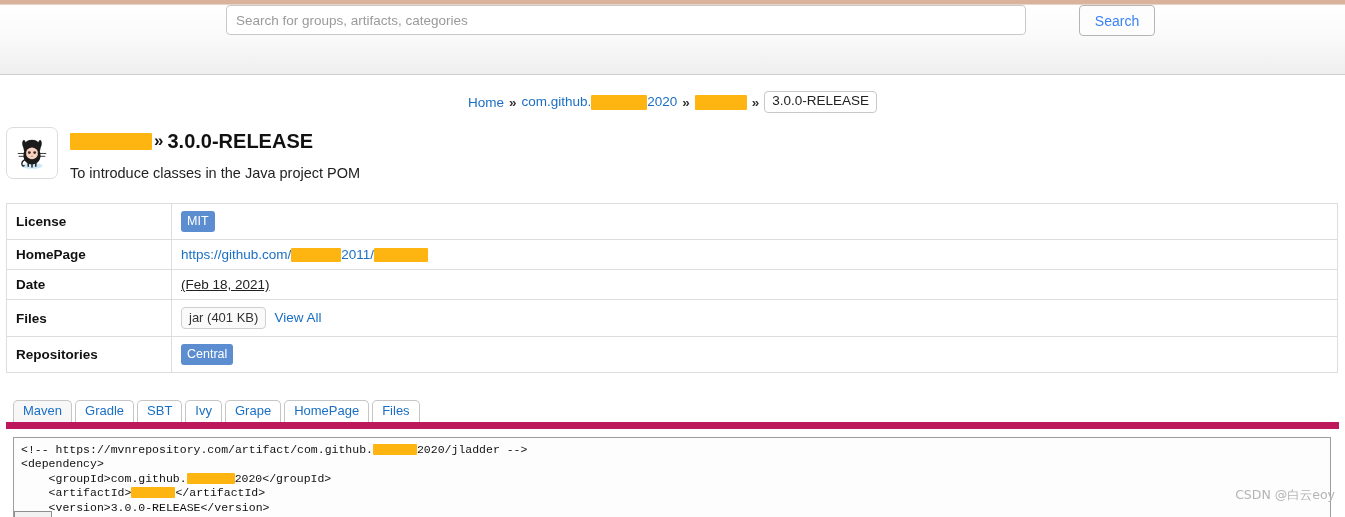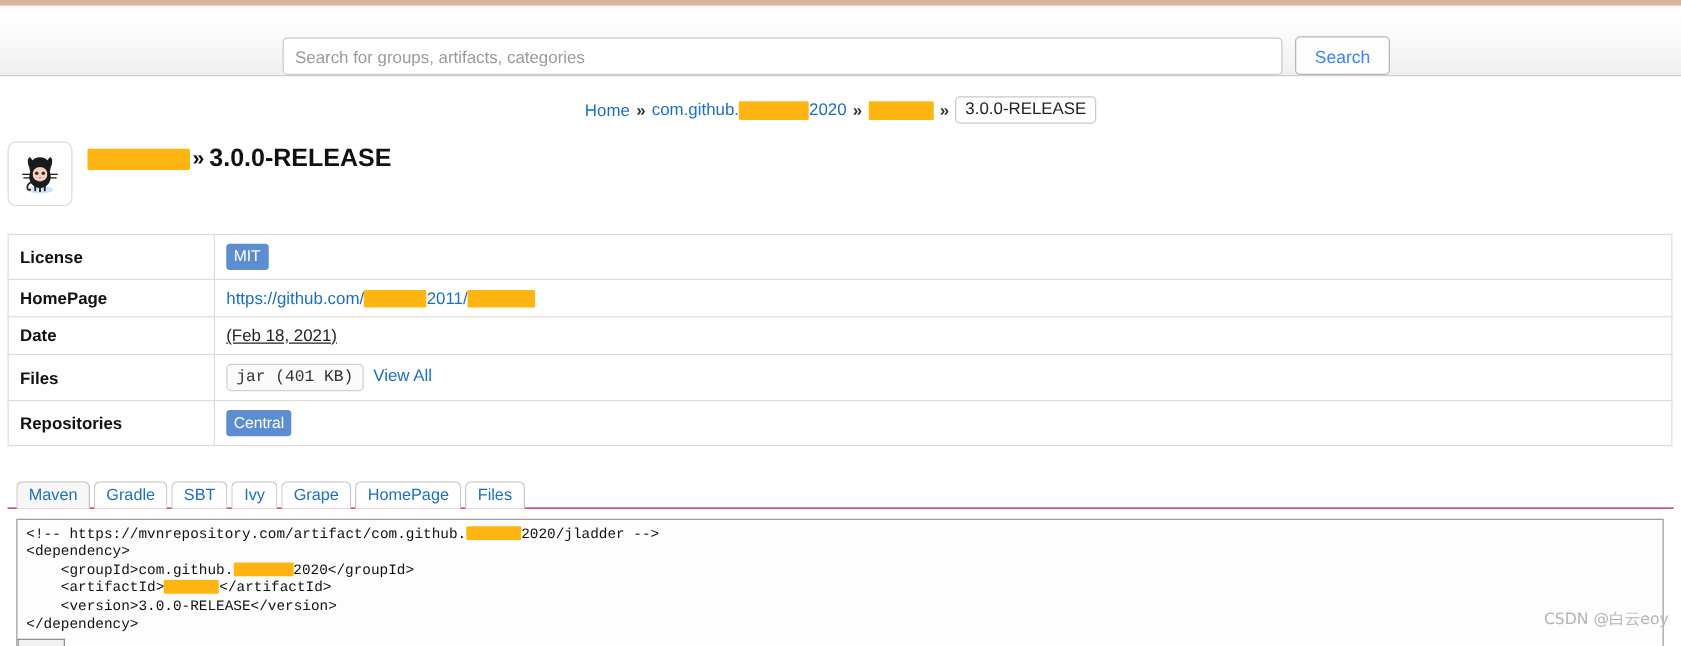--- a/index.html
+++ b/index.html
@@ -20,27 +20,28 @@
   
   .top-strip {
     height: 4px;
     width: 100%;
     background: #d9b39c;
     border-bottom: 1px solid #e7d4c8;
   }
 
   
   .site-header {
-    height: 56px;
+    height: 70px;
     background: linear-gradient(to bottom, #ffffff 0%, #fbfbfb 40%, #efefef 100%);
     border-bottom: 1px solid #cfcfcf;
     display: flex;
-    align-items: flex-end;
+    align-items: flex-start;
     box-sizing: border-box;
     padding-left: 226px;
+    gap: 43px;
   }
   .search-input {
     width: 800px;
     height: 30px;
     box-sizing: border-box;
     border: 1px solid #c9c9c9;
     border-radius: 4px;
     background: #fff;
     padding: 0 9px;
     font-family: "Liberation Sans", sans-serif;
@@ -176,30 +177,29 @@
   .plain { color: #222; text-decoration: underline; }
   .file-chip {
     display: inline-block;
     border: 1px solid #cfcfcf;
     border-radius: 4px;
     background: #fafafa;
     padding: 2px 7px 3px;
     font-size: 13px;
     color: #333;
     margin-right: 8px;
-    font-family: Liberation Mono, monospace;
   }
 
   
   .tabs {
     margin-top: 26px;
     display: flex;
-    align-items: flex-end;
+    align-items: flex-start;
     height: 23px;
-    border-bottom: 1px solid #be185d;
+    border-bottom: 7px solid #be185d;
     padding-left: 7px;
   }
   .tab {
     border: 1px solid #c6c6c6;
     border-bottom: none;
     border-radius: 5px 5px 0 0;
     background: #ffffff;
     color: #1a6fc4;
     font-size: 13px;
     padding: 3px 9px 3px;
@@ -297,20 +297,21 @@
         <path d="M16 28v6M20 28.5v6.2M24 28v6" stroke="#1b1b1b" stroke-width="1.5" stroke-linecap="round"></path>
         <path d="M13 27c-2.5 1-4 3-3.6 5.2.3 1.4 1.6 1.8 2.3 1.1" stroke="#1b1b1b" stroke-width="1.4" fill="none" stroke-linecap="round"></path>
       </svg>
     </div>
     <div class="artifact-text">
       <div class="artifact-title">
         <span class="redact" style="width:82px;height:17px;"></span>
         <span class="sep">»</span>
         <span>3.0.0-RELEASE</span>
       </div>
+      <div class="artifact-desc">To introduce classes in the Java project POM</div>
     </div>
   </div>
 
   <table class="info-table">
     <tbody>
       <tr>
         <td class="label">License</td>
         <td>
           <span class="badge">MIT</span>
         </td>

